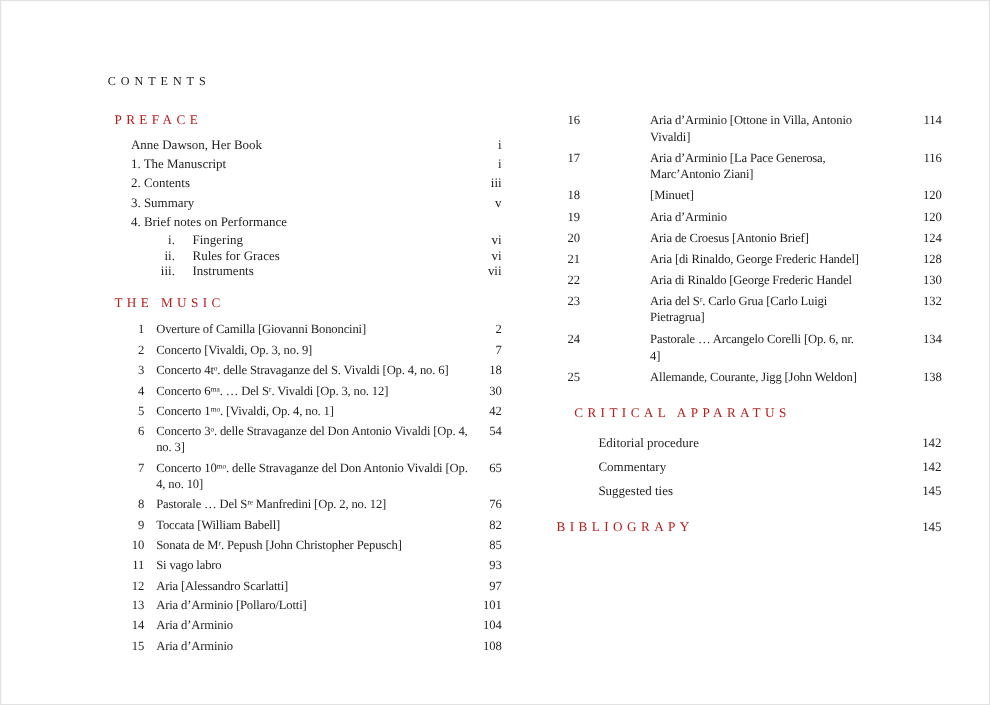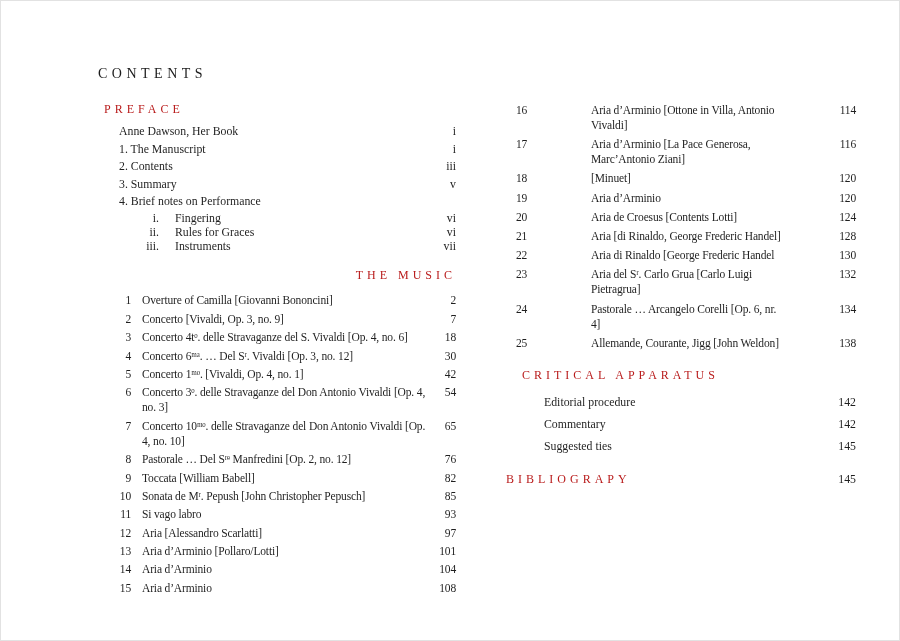--- a/index.html
+++ b/index.html
@@ -10,29 +10,29 @@
     border:1px solid #e2e2e2;
     box-sizing:border-box;
     font-family:"Liberation Serif","DejaVu Serif","DejaVu Sans",serif;
     color:#1f1f1f;
     overflow:hidden;
   }
   .col-left{position:absolute;left:97px;top:66px;width:358px;}
   .col-right{position:absolute;left:505px;top:102px;width:350px;}
 
   .contents-title{
-    font-size:14px;letter-spacing:4.5px;color:#1c1c1c;
+    font-size:11px;letter-spacing:4.5px;color:#1c1c1c;
     line-height:14px;margin:0 0 0 0;font-weight:normal;
   }
   .section-heading{
     font-size:12px;letter-spacing:4px;color:#b91c1c;
     line-height:14px;font-weight:normal;
   }
   .preface-heading{margin:21px 0 7px 6px;}
-  .music-heading{margin:15px 0 7px 6px;text-align:right;}
+  .music-heading{margin:15px 0 7px 6px;}
   .ca-heading{margin:0 0 9px 16px;}
 
   .pref-row{display:flex;padding-left:21px;line-height:17.5px;font-size:11.8px;}
   .pref-label{flex:1;}
   .pref-page{text-align:right;white-space:nowrap;}
 
   .sub-row{display:flex;line-height:14.3px;font-size:11.8px;}
   .sub-num{width:61px;text-align:right;}
   .sub-label{padding-left:16px;flex:1;}
   .sub-page{text-align:right;white-space:nowrap;}
@@ -212,21 +212,21 @@
         <span class="title">[Minuet]</span>
         <span class="pg">120</span>
       </div>
       <div class="r-row">
         <span class="num">19</span>
         <span class="title">Aria d’Arminio</span>
         <span class="pg">120</span>
       </div>
       <div class="r-row">
         <span class="num">20</span>
-        <span class="title">Aria de Croesus [Contents Lotti]</span>
+        <span class="title">Aria de Croesus [Antonio Brief]</span>
         <span class="pg">124</span>
       </div>
       <div class="r-row">
         <span class="num">21</span>
         <span class="title">Aria [di Rinaldo, George Frederic Handel]</span>
         <span class="pg">128</span>
       </div>
       <div class="r-row">
         <span class="num">22</span>
         <span class="title">Aria di Rinaldo [George Frederic Handel</span>

